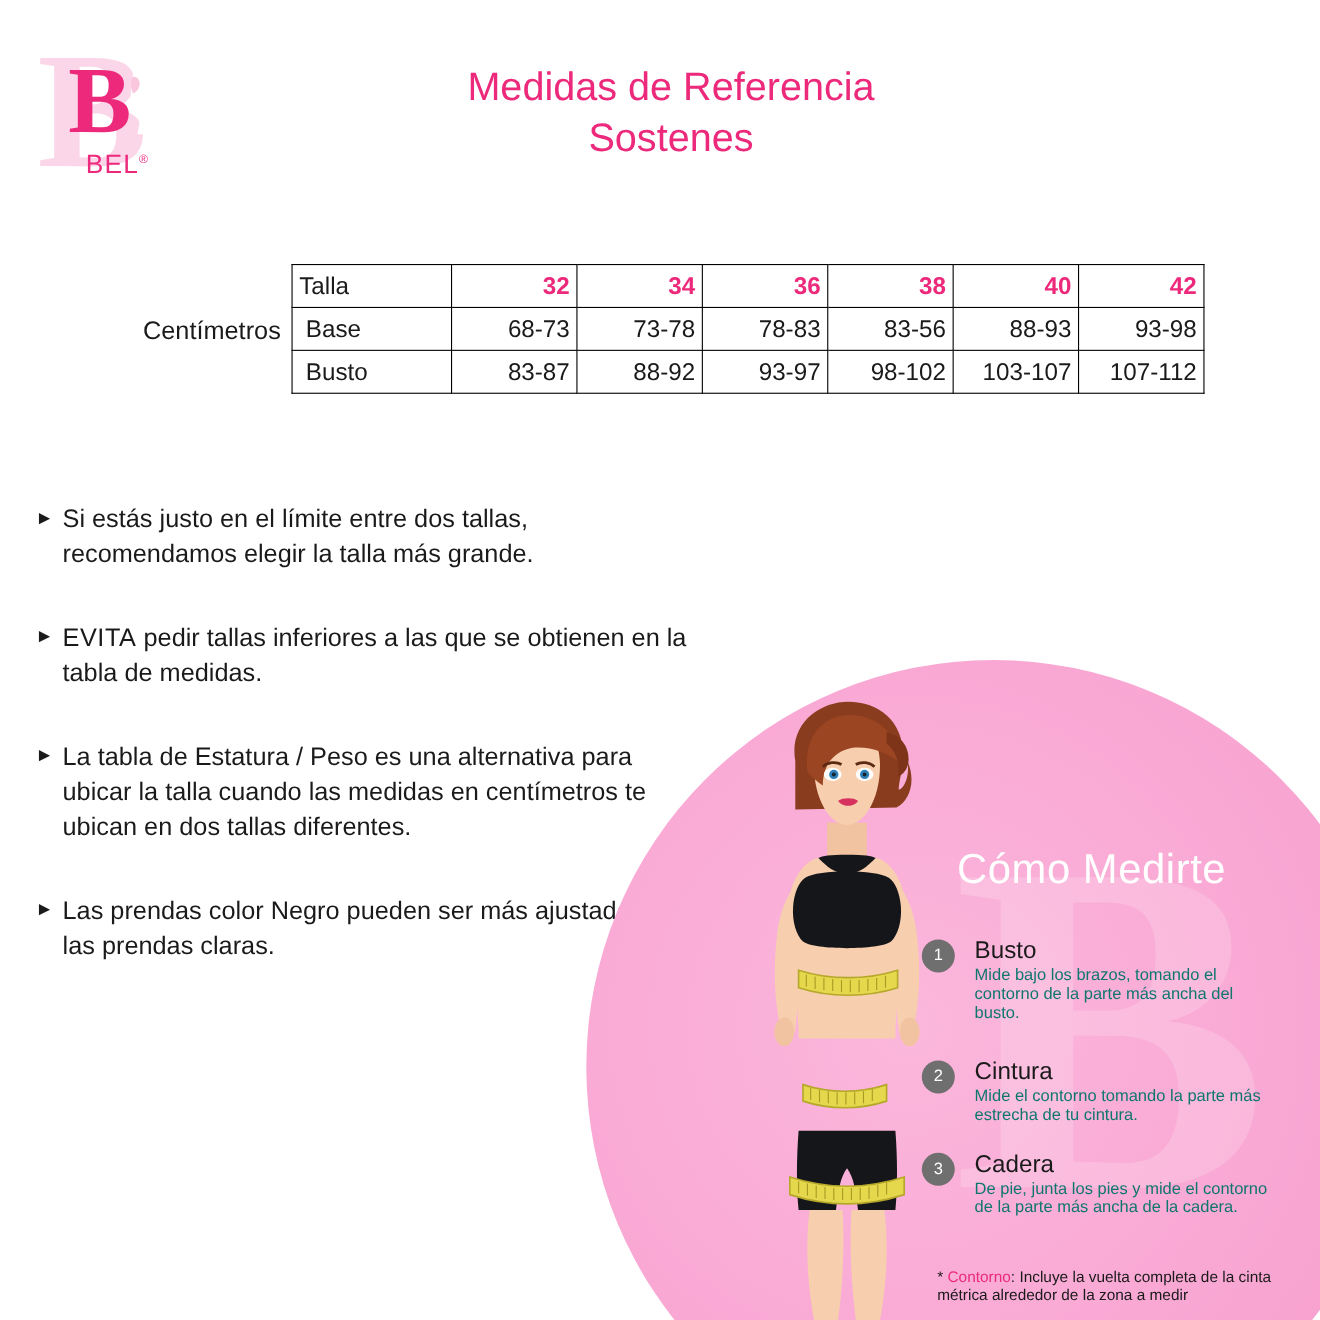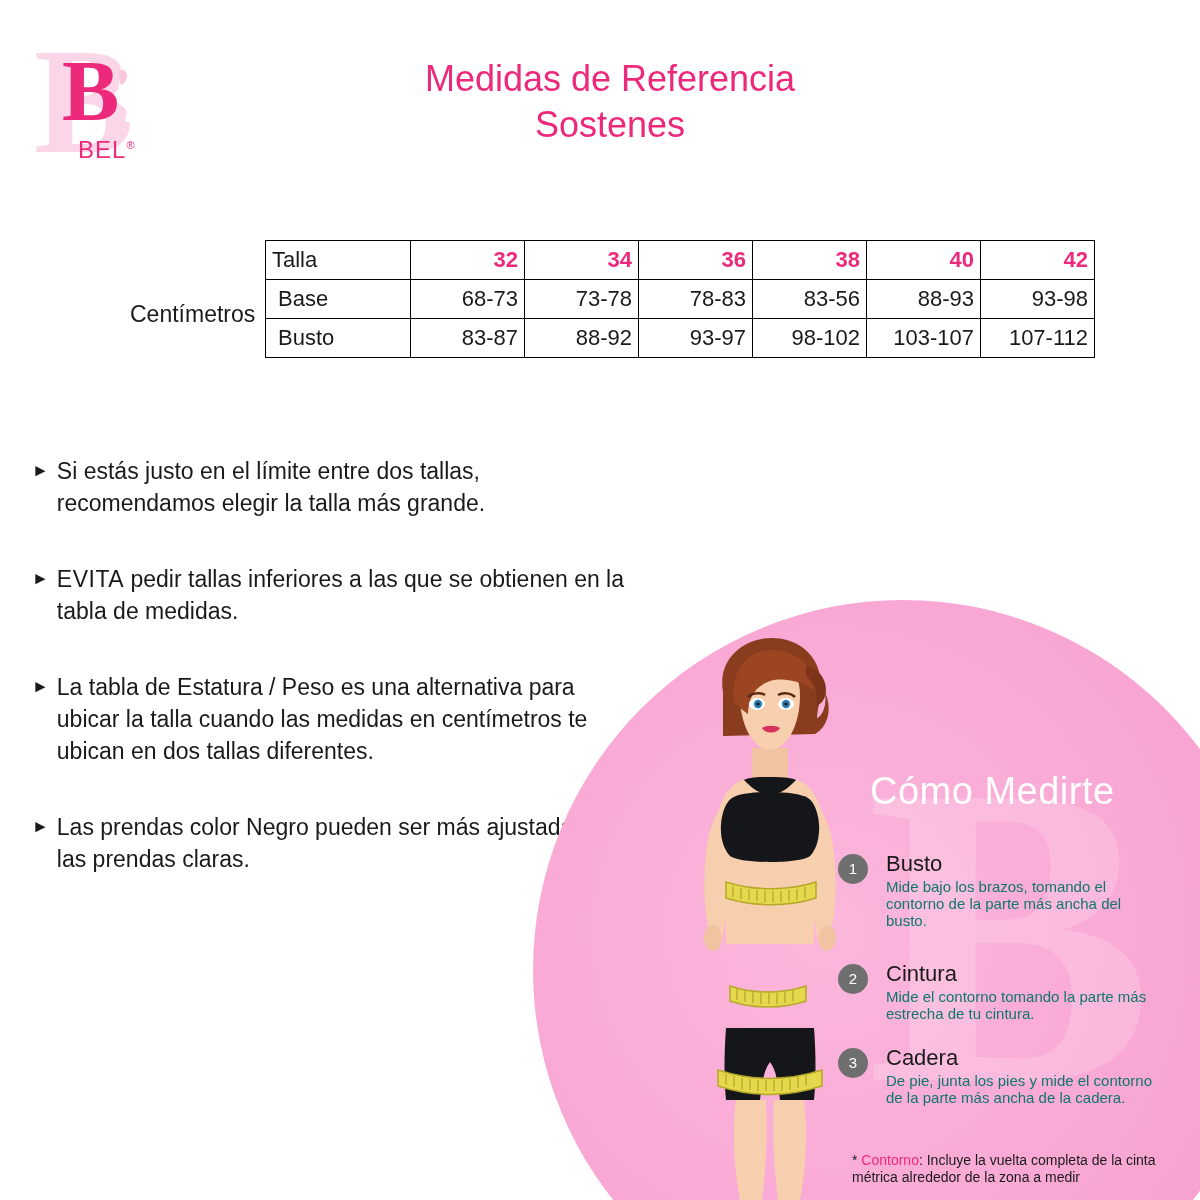--- a/index.html
+++ b/index.html
@@ -76,21 +76,21 @@
     color: #ec297b;
     font-size: 36px;
     line-height: 46px;
     font-weight: normal;
   }
 
   
   .cm-label {
     position: absolute;
     left: 130px;
-    top: 301px;
+    top: 287px;
     font-size: 23px;
     color: #1a1a1a;
   }
   table.sizes {
     position: absolute;
     left: 265px;
     top: 240px;
     border-collapse: collapse;
     font-size: 22px;
   }

